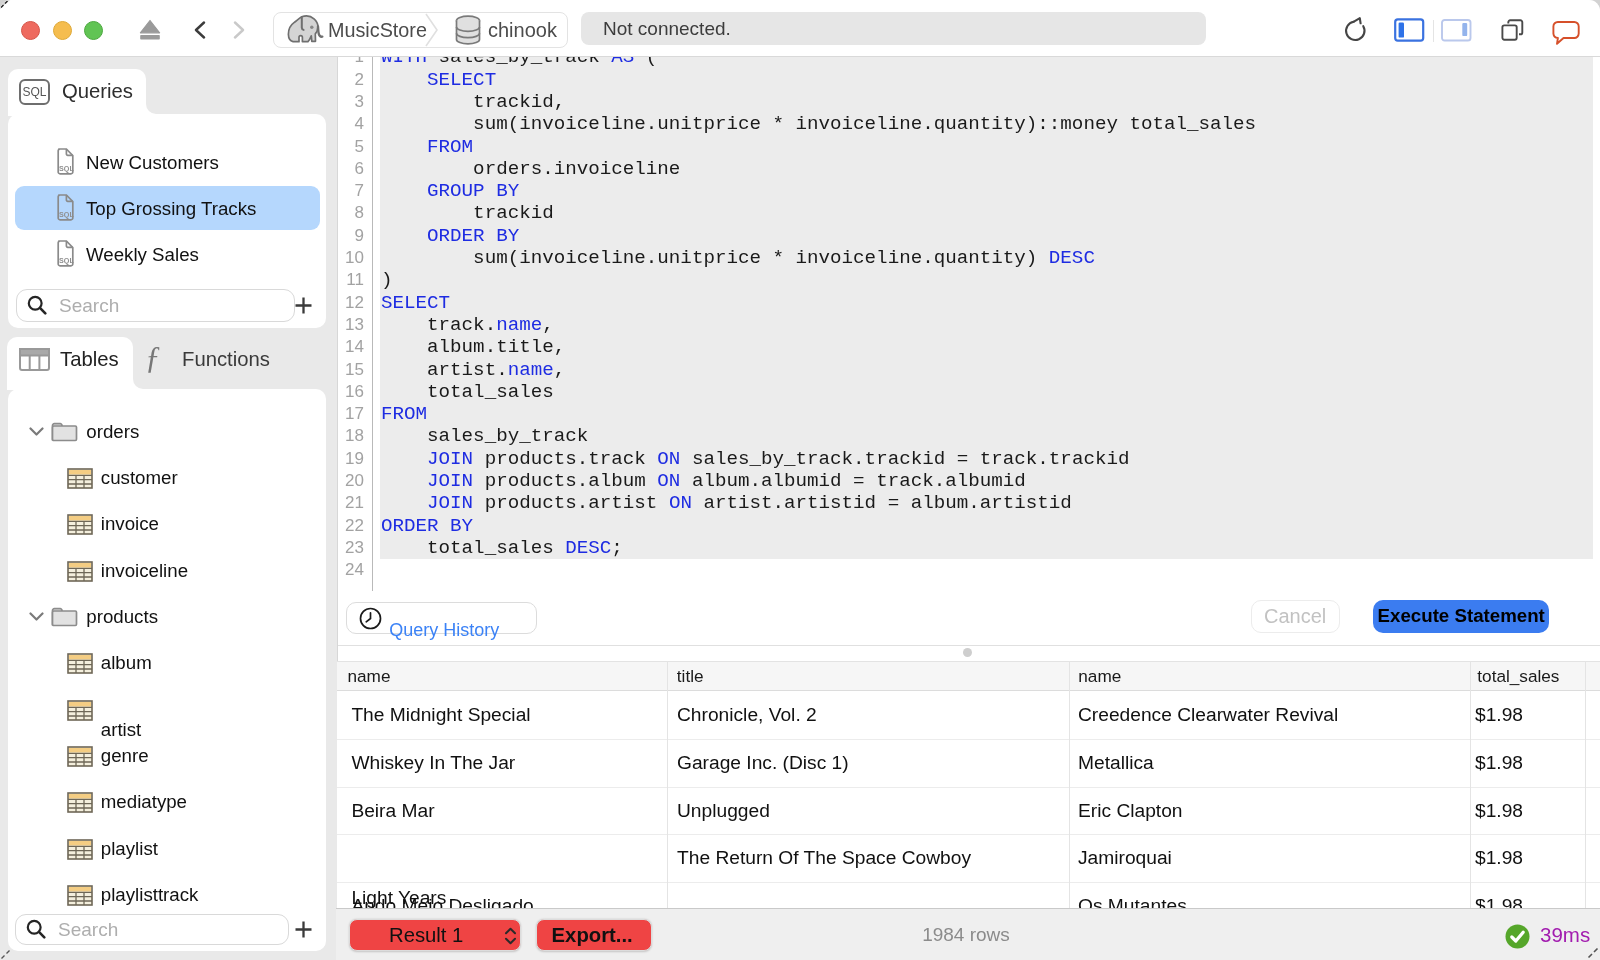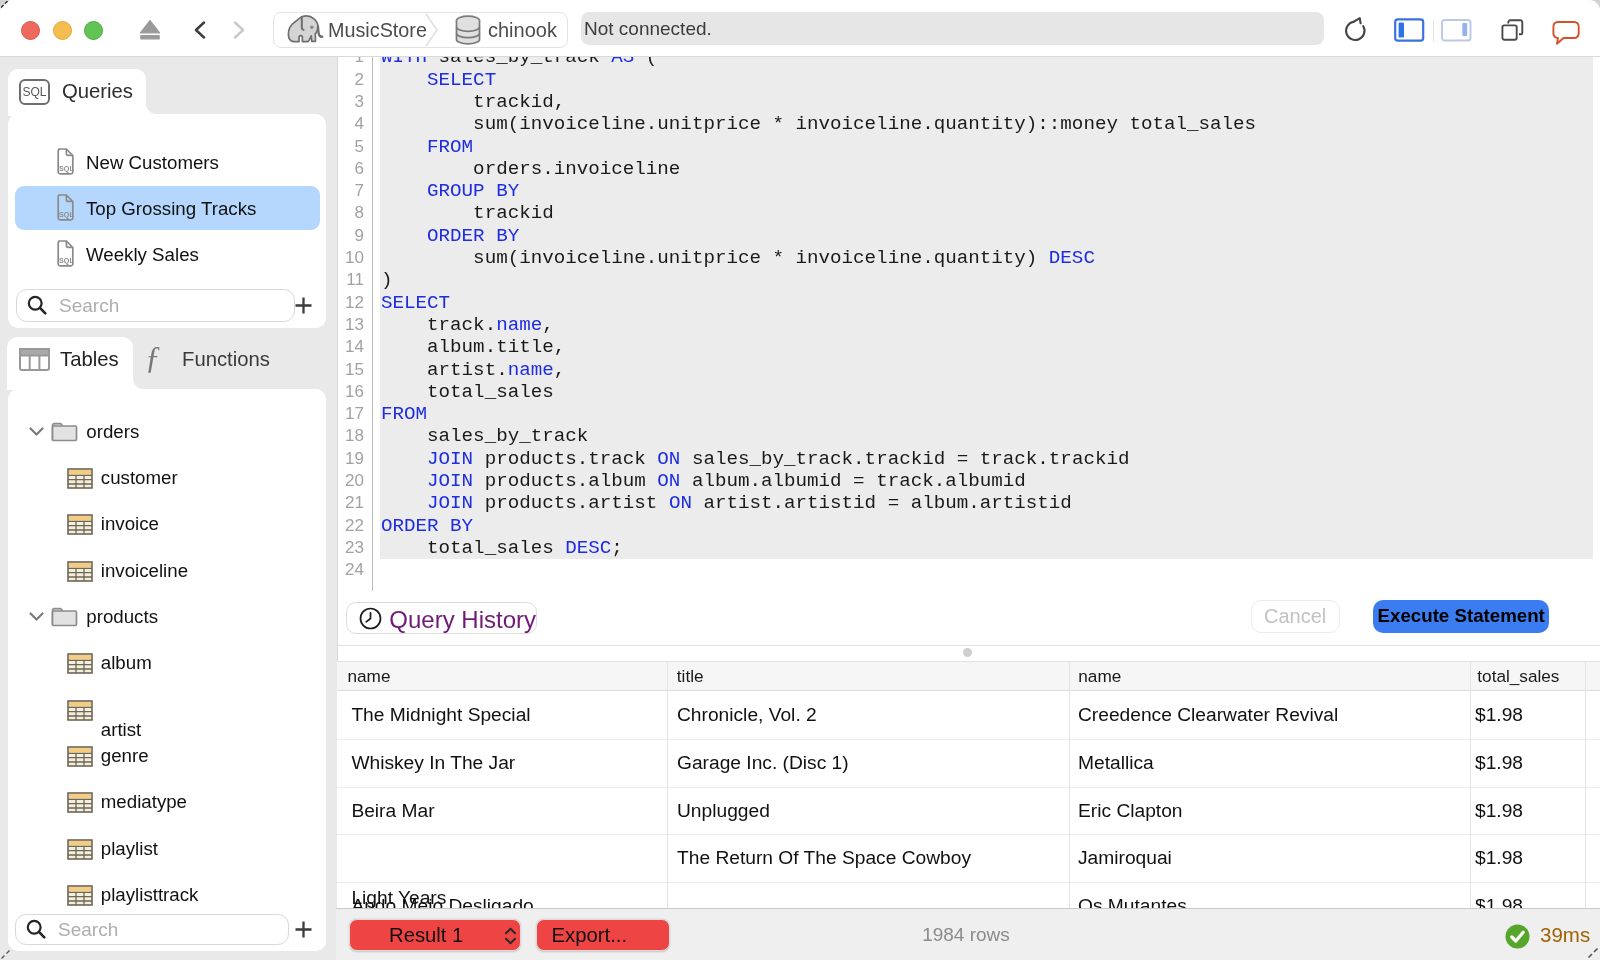--- a/index.html
+++ b/index.html
@@ -203,21 +203,21 @@
     <b>JOIN</b> products.album <b>ON</b> album.albumid = track.albumid
     <b>JOIN</b> products.artist <b>ON</b> artist.artistid = album.artistid
 <b>ORDER BY</b>
     total_sales <b>DESC</b>;
 </pre>
     <div class="btn" style="left:8.3px;top:544.7px;width:191px;height:32px;border:1.5px solid #dcdcdc;">
       <svg class="abs" style="left:12px;top:4.5px;" width="23" height="23" viewBox="0 0 23 23">
         <circle cx="11.5" cy="11.5" r="10" fill="none" stroke="#1a1a1a" stroke-width="1.7"></circle>
         <path d="M11.5 5.8 V11.5 L7.2 14.8" fill="none" stroke="#1a1a1a" stroke-width="1.7" stroke-linecap="round"></path>
       </svg>
-      <span class="abs" style="left:42px;top:3px;color:#701a75;font-size:24px;">Query History</span>
+      <span class="abs" style="left:42px;top:17px;color:#3b82f6;font-size:18px;">Query History</span>
     </div>
     <div class="btn" style="left:912.7px;top:543.4px;width:89px;height:32.4px;border:1.5px solid #ececec;color:#c2c2c2;text-align:center;line-height:30px;font-size:20px;">Cancel</div>
     <div class="btn" style="left:1035.2px;top:543.3px;width:176px;height:32.7px;background:#3b7cf0;color:#000000;text-align:center;line-height:32px;font-weight:bold;font-size:18.7px;border:none;">Execute Statement</div>
     <div class="abs" style="left:0;top:588px;width:1263px;height:1px;background:#e0e0e0;"></div>
     <div class="abs" style="left:624.5px;top:590.5px;width:9.4px;height:9.4px;border-radius:50%;background:#cecece;"></div>
   </div>
 
   <div id="rtable">
     <div class="abs" style="left:0;top:0;width:1263px;height:30.5px;background:#f6f6f6;border-top:1px solid #e3e3e3;border-bottom:1px solid #dcdcdc;"></div>
     <div class="hcell" style="left:10.5px;">name</div>
@@ -256,29 +256,29 @@
     <div class="vline" style="left:1248.1px;"></div>
   </div>
 
   <div id="bbar">
     <div class="bbtn" style="left:13px;width:172px;">
       <span class="abs" style="left:39px;top:3.5px;">Result 1</span>
       <svg class="abs" style="left:154px;top:7px;" width="13" height="18" viewBox="0 0 13 18">
         <path d="M2 6.2 L6.5 1.8 L11 6.2 M2 11.8 L6.5 16.2 L11 11.8" fill="none" stroke="#2a2a2a" stroke-width="2" stroke-linecap="round" stroke-linejoin="round"></path>
       </svg>
     </div>
-    <div class="bbtn" style="left:199.6px;width:134px;">
+    <div class="bbtn" style="left:199.6px;width:116px;font-weight:bold;">
       <span class="abs" style="left:15px;top:3.5px;">Export...</span>
     </div>
     <div class="abs" style="left:550px;top:15px;width:160px;text-align:center;font-size:19px;color:#8b8b8b;">1984 rows</div>
     <svg class="abs" style="left:1168.5px;top:14.5px;" width="25" height="25" viewBox="0 0 25 25">
       <circle cx="12.5" cy="12.5" r="12" fill="#55a62a"></circle>
       <path d="M6.8 13 L10.8 17 L18.2 8.2" fill="none" stroke="#fff" stroke-width="3.3" stroke-linecap="round" stroke-linejoin="round"></path>
     </svg>
-    <div class="abs" style="left:1204px;top:14px;font-size:20.5px;color:#a16207;">39ms</div>
+    <div class="abs" style="left:1204px;top:14px;font-size:20.5px;color:#a21caf;">39ms</div>
   </div>
 
   <div id="toolbar">
     <div class="tl" style="left:20.5px;background:#ee6a5f;border:0.5px solid #d65549;"></div>
     <div class="tl" style="left:52.5px;background:#f5bd4f;border:0.5px solid #dfa937;"></div>
     <div class="tl" style="left:84px;background:#61c454;border:0.5px solid #4ca83f;"></div>
     <svg class="abs" style="left:138.5px;top:19px;" width="22" height="22" viewBox="0 0 22 22">
       <path d="M11 1.5 L20.6 13.8 H1.4 Z" fill="#9a9a9a" stroke="#9a9a9a" stroke-width="1.2" stroke-linejoin="round"></path>
       <rect x="1.2" y="15.9" width="19.6" height="4.7" rx="0.8" fill="#9a9a9a"></rect>
     </svg>
@@ -299,21 +299,21 @@
     <svg class="abs" style="left:424px;top:13px;" width="16" height="34" viewBox="0 0 16 34">
       <path d="M2 1 L13 17 L2 33" fill="none" stroke="#e0e0e0" stroke-width="1.6"></path>
     </svg>
     <svg class="abs" style="left:454px;top:15px;" width="28" height="30" viewBox="0 0 28 30">
       <ellipse cx="14" cy="5.5" rx="11.5" ry="4.3" fill="#e0e0e0" stroke="#7a7a7a" stroke-width="1.7"></ellipse>
       <path d="M2.5 5.5 V24.5 C2.5 26.9 7.6 28.8 14 28.8 C20.4 28.8 25.5 26.9 25.5 24.5 V5.5" fill="#e0e0e0" stroke="#7a7a7a" stroke-width="1.7"></path>
       <path d="M2.5 12 C2.5 14.4 7.6 16.3 14 16.3 C20.4 16.3 25.5 14.4 25.5 12" fill="none" stroke="#7a7a7a" stroke-width="1.7"></path>
       <path d="M2.5 18.3 C2.5 20.7 7.6 22.6 14 22.6 C20.4 22.6 25.5 20.7 25.5 18.3" fill="none" stroke="#7a7a7a" stroke-width="1.7"></path>
     </svg>
     <div class="abs" style="left:488px;top:19px;font-size:20px;color:#4c4c4c;">chinook</div>
-    <div class="ncon" style="left:581px;width:743px;padding-left:3px;">Not connected.</div>
+    <div class="ncon" style="left:581px;width:625px;padding-left:22px;">Not connected.</div>
     <svg class="abs" style="left:1344px;top:16.5px;" width="24" height="26" viewBox="0 0 24 26">
       <path d="M9.7 4.74 A 9.2 9.2 0 1 0 19.27 9.2" fill="none" stroke="#454545" stroke-width="2.1" stroke-linecap="round"></path>
       <path d="M9.9 4.6 L15.8 1.2 L16.6 6.3" fill="none" stroke="#454545" stroke-width="2.1" stroke-linecap="round" stroke-linejoin="round"></path>
     </svg>
     <svg class="abs" style="left:1394px;top:18px;" width="31" height="24" viewBox="0 0 31 24">
       <rect x="1.2" y="1.3" width="28" height="21.4" rx="2.6" fill="#fff" stroke="#3a72e0" stroke-width="2.2"></rect>
       <rect x="4.6" y="4.6" width="5.4" height="15" rx="1.2" fill="#2e72e8"></rect>
     </svg>
     <div class="abs" style="left:1432.5px;top:20px;width:1px;height:22px;background:#e4e4e4;"></div>
     <svg class="abs" style="left:1441px;top:19px;" width="31" height="23" viewBox="0 0 31 23">

